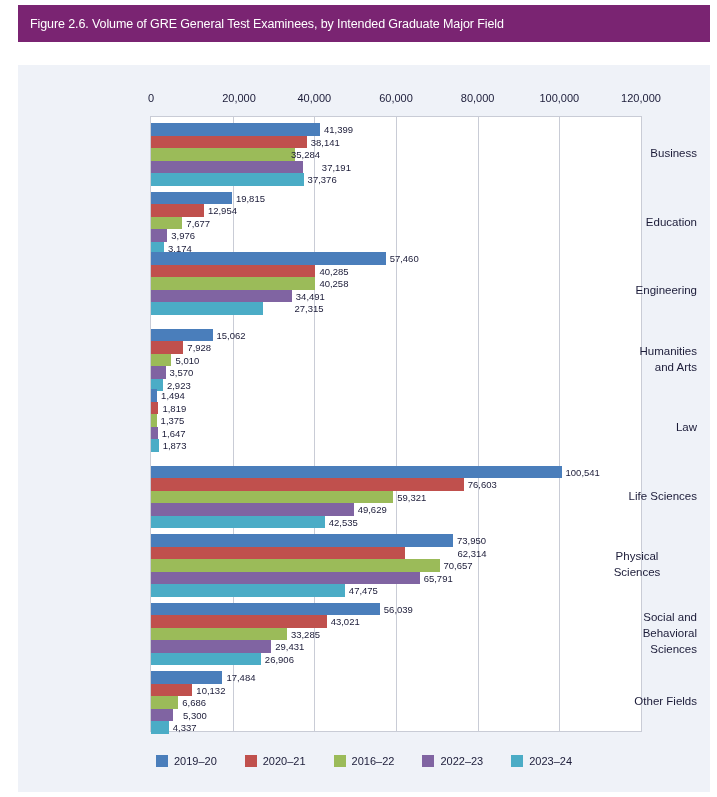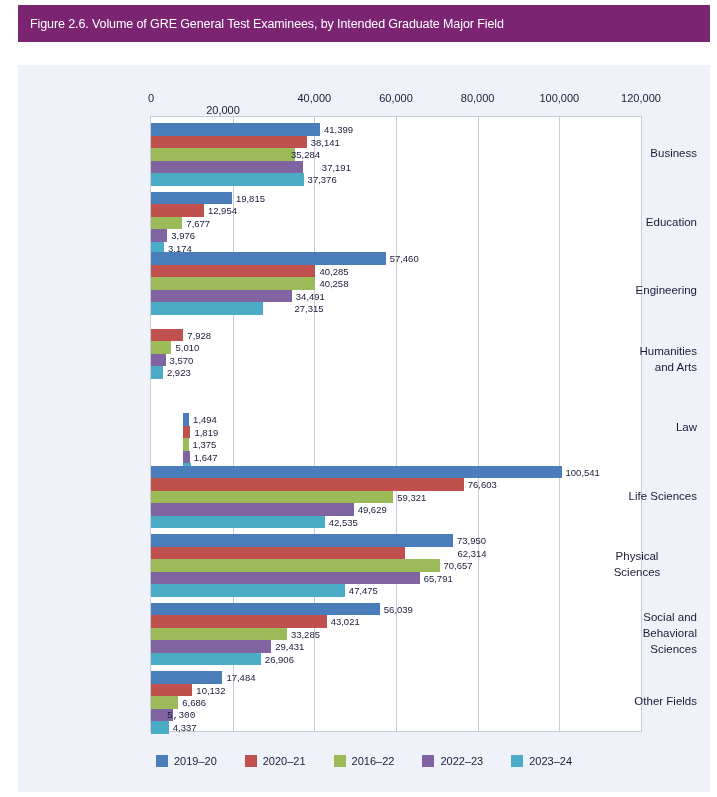--- a/index.html
+++ b/index.html
@@ -149,21 +149,21 @@
 <body>
 
 <div id="title-bar">
   <div id="title-text">Figure 2.6. Volume of GRE General Test Examinees, by Intended Graduate Major Field</div>
 </div>
 
 <div id="figure-panel">
 
   <div id="x-axis-labels">
       <div class="x-tick" style="left: 133px;">0</div>
-      <div class="x-tick" style="left: 205px; margin-top: 12px;">20,000</div>
+      <div class="x-tick" style="left: 221px;">20,000</div>
       <div class="x-tick" style="left: 296.333px;">40,000</div>
       <div class="x-tick" style="left: 378px;">60,000</div>
       <div class="x-tick" style="left: 459.667px;">80,000</div>
       <div class="x-tick" style="left: 541.333px;">100,000</div>
       <div class="x-tick" style="left: 623px;">120,000</div>
     </div>
 
   <div id="plot-area">
       <div class="gridline" style="left: 81.6667px;"></div>
       <div class="gridline" style="left: 163.333px;"></div>
@@ -231,37 +231,41 @@
           <div class="bar" style="width: 140.838px; background: rgb(128, 100, 162);"></div>
           <div class="bar-label" style="left: 140.838px;">34,491</div>
         </div>
         <div class="bar-row">
           <div class="bar" style="width: 111.536px; background: rgb(75, 172, 198);"></div>
           <div class="bar-label" style="left: 111.536px; margin-left: 28px;">27,315</div>
         </div>
       </div>
       <div class="cat-group" style="top: 211.5px; height: 62.5px;">
         <div class="bar-row">
+          <div class="bar" style="width: 61.5032px; background: rgb(74, 126, 187);"></div>
+          <div class="bar-label" style="left: 61.5032px;">15,062</div>
+        </div>
+        <div class="bar-row">
           <div class="bar" style="width: 32.3727px; background: rgb(192, 80, 77);"></div>
           <div class="bar-label" style="left: 32.3727px;">7,928</div>
         </div>
         <div class="bar-row">
           <div class="bar" style="width: 20.4575px; background: rgb(155, 187, 89);"></div>
           <div class="bar-label" style="left: 20.4575px;">5,010</div>
         </div>
         <div class="bar-row">
           <div class="bar" style="width: 14.5775px; background: rgb(128, 100, 162);"></div>
           <div class="bar-label" style="left: 14.5775px;">3,570</div>
         </div>
         <div class="bar-row">
           <div class="bar" style="width: 11.9356px; background: rgb(75, 172, 198);"></div>
           <div class="bar-label" style="left: 11.9356px;">2,923</div>
         </div>
       </div>
-      <div class="cat-group" style="top: 296px; height: 62.5px; padding-left: 32px;">
+      <div class="cat-group" style="top: 272px; height: 62.5px;">
         <div class="bar-row">
           <div class="bar" style="width: 6.1005px; background: rgb(74, 126, 187);"></div>
           <div class="bar-label" style="left: 6.1005px;">1,494</div>
         </div>
         <div class="bar-row">
           <div class="bar" style="width: 7.42758px; background: rgb(192, 80, 77);"></div>
           <div class="bar-label" style="left: 7.42758px;">1,819</div>
         </div>
         <div class="bar-row">
           <div class="bar" style="width: 5.61458px; background: rgb(155, 187, 89);"></div>
@@ -350,21 +354,21 @@
         <div class="bar-row">
           <div class="bar" style="width: 41.3723px; background: rgb(192, 80, 77);"></div>
           <div class="bar-label" style="left: 41.3723px;">10,132</div>
         </div>
         <div class="bar-row">
           <div class="bar" style="width: 27.3012px; background: rgb(155, 187, 89);"></div>
           <div class="bar-label" style="left: 27.3012px;">6,686</div>
         </div>
         <div class="bar-row">
           <div class="bar" style="width: 21.6417px; background: rgb(128, 100, 162);"></div>
-          <div class="bar-label" style="left: 12px; font-family: Liberation Mono, monospace;">5,300</div>
+          <div class="bar-label" style="left: 28px;">5,300</div>
         </div>
         <div class="bar-row">
           <div class="bar" style="width: 17.7094px; background: rgb(75, 172, 198);"></div>
           <div class="bar-label" style="left: 17.7094px;">4,337</div>
         </div>
       </div>
     </div>
 
   <div id="legend">
       <div class="legend-item">

